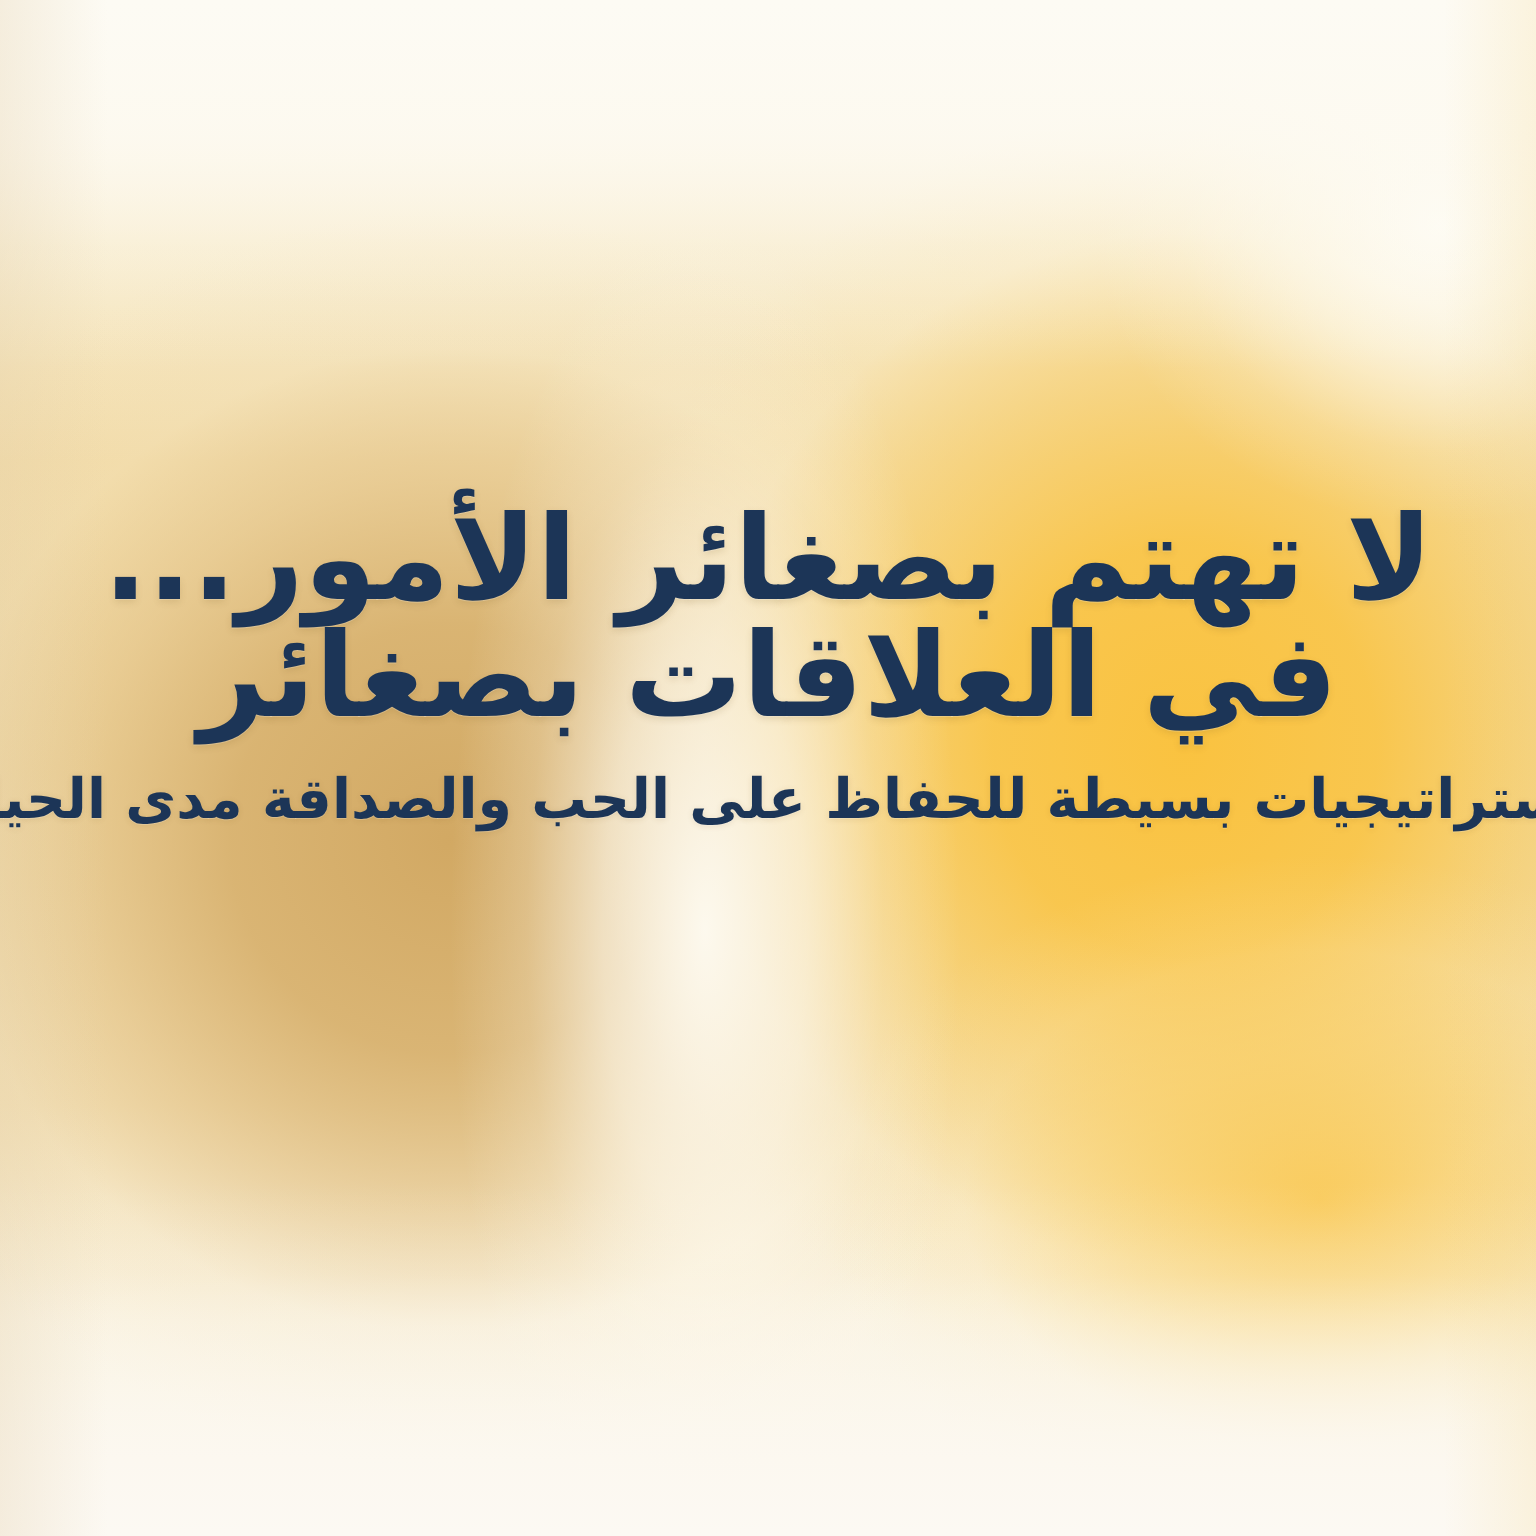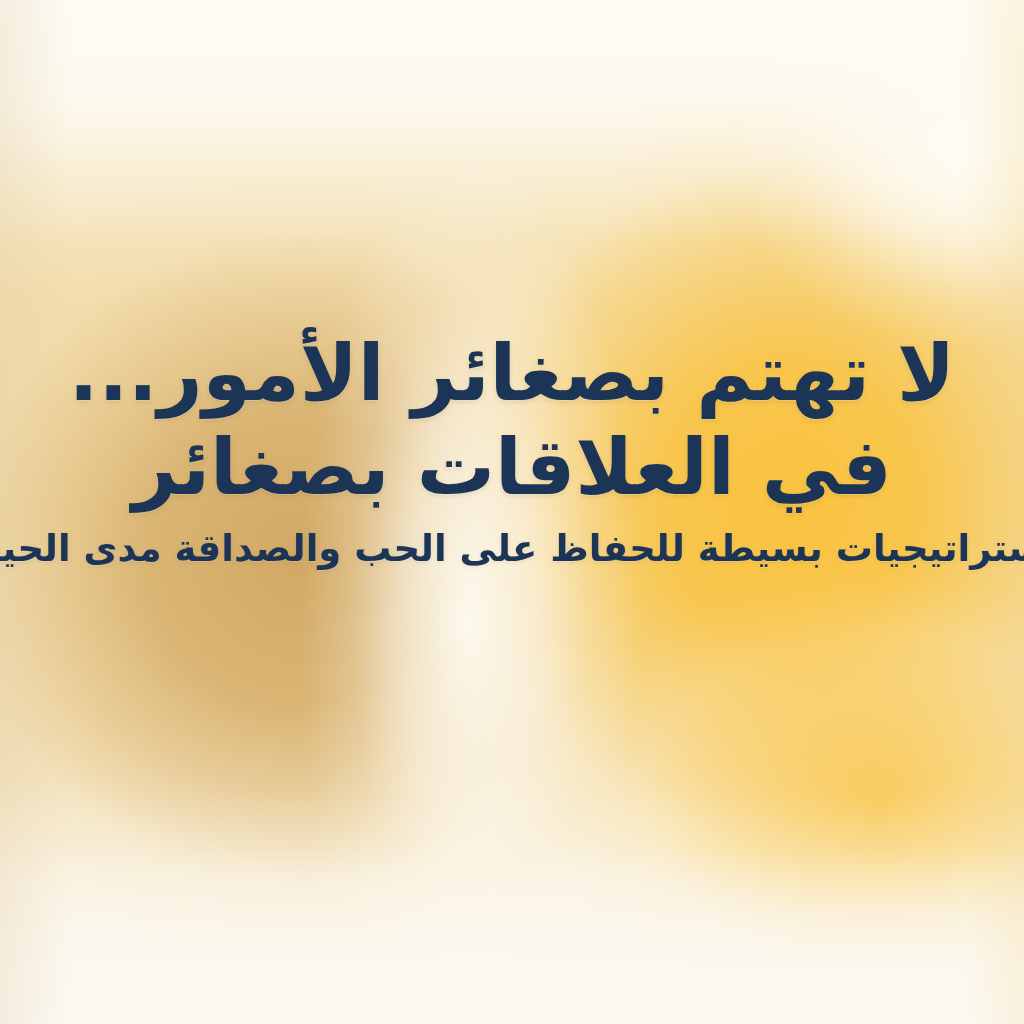--- a/index.html
+++ b/index.html
@@ -144,21 +144,21 @@
     font-size: 78px;
     line-height: 1.00;
     letter-spacing: 0px;
     white-space: nowrap;
     direction: rtl;
     text-shadow:
       0 1px 0 rgba(255,255,255,0.22),
       0 2px 5px rgba(120,88,30,0.16);
   }
 
-  #headline-line-1 { margin-bottom: 16px; }
+  #headline-line-1 { margin-bottom: 0; }
   #headline-line-2 { margin-bottom: 0px; }
 
   #subtitle {
     margin-top: 22px;
     width: 1140px;          
     text-align: center;
     color: #1C3557;
     font-family: "DejaVu Sans", "Liberation Sans", sans-serif;
     font-weight: bold;
     font-size: 37px;

